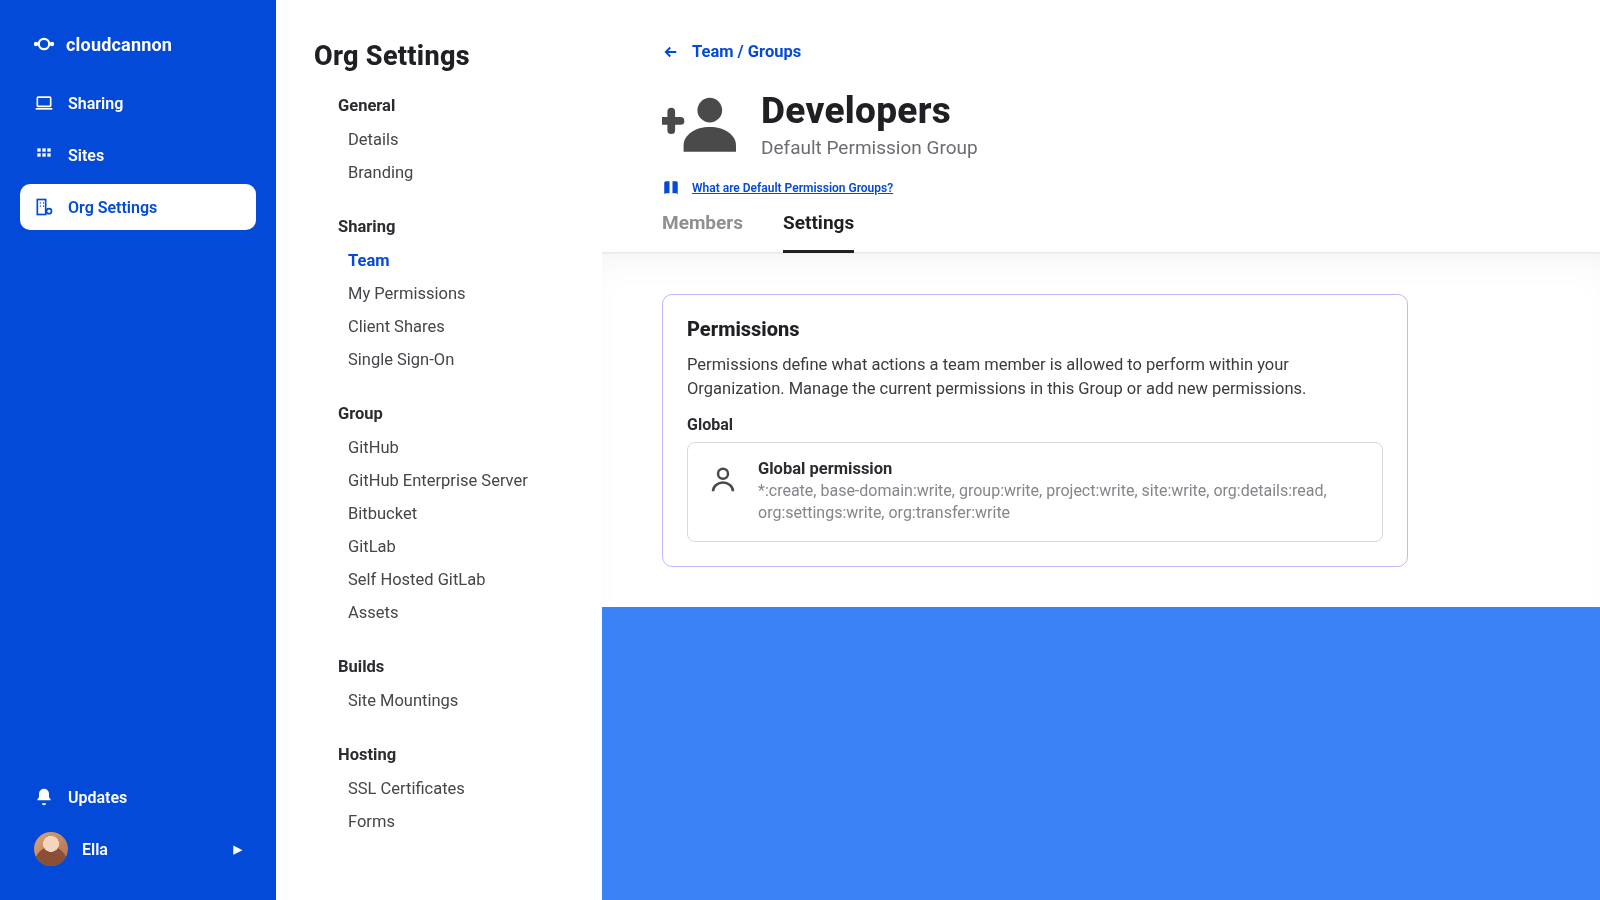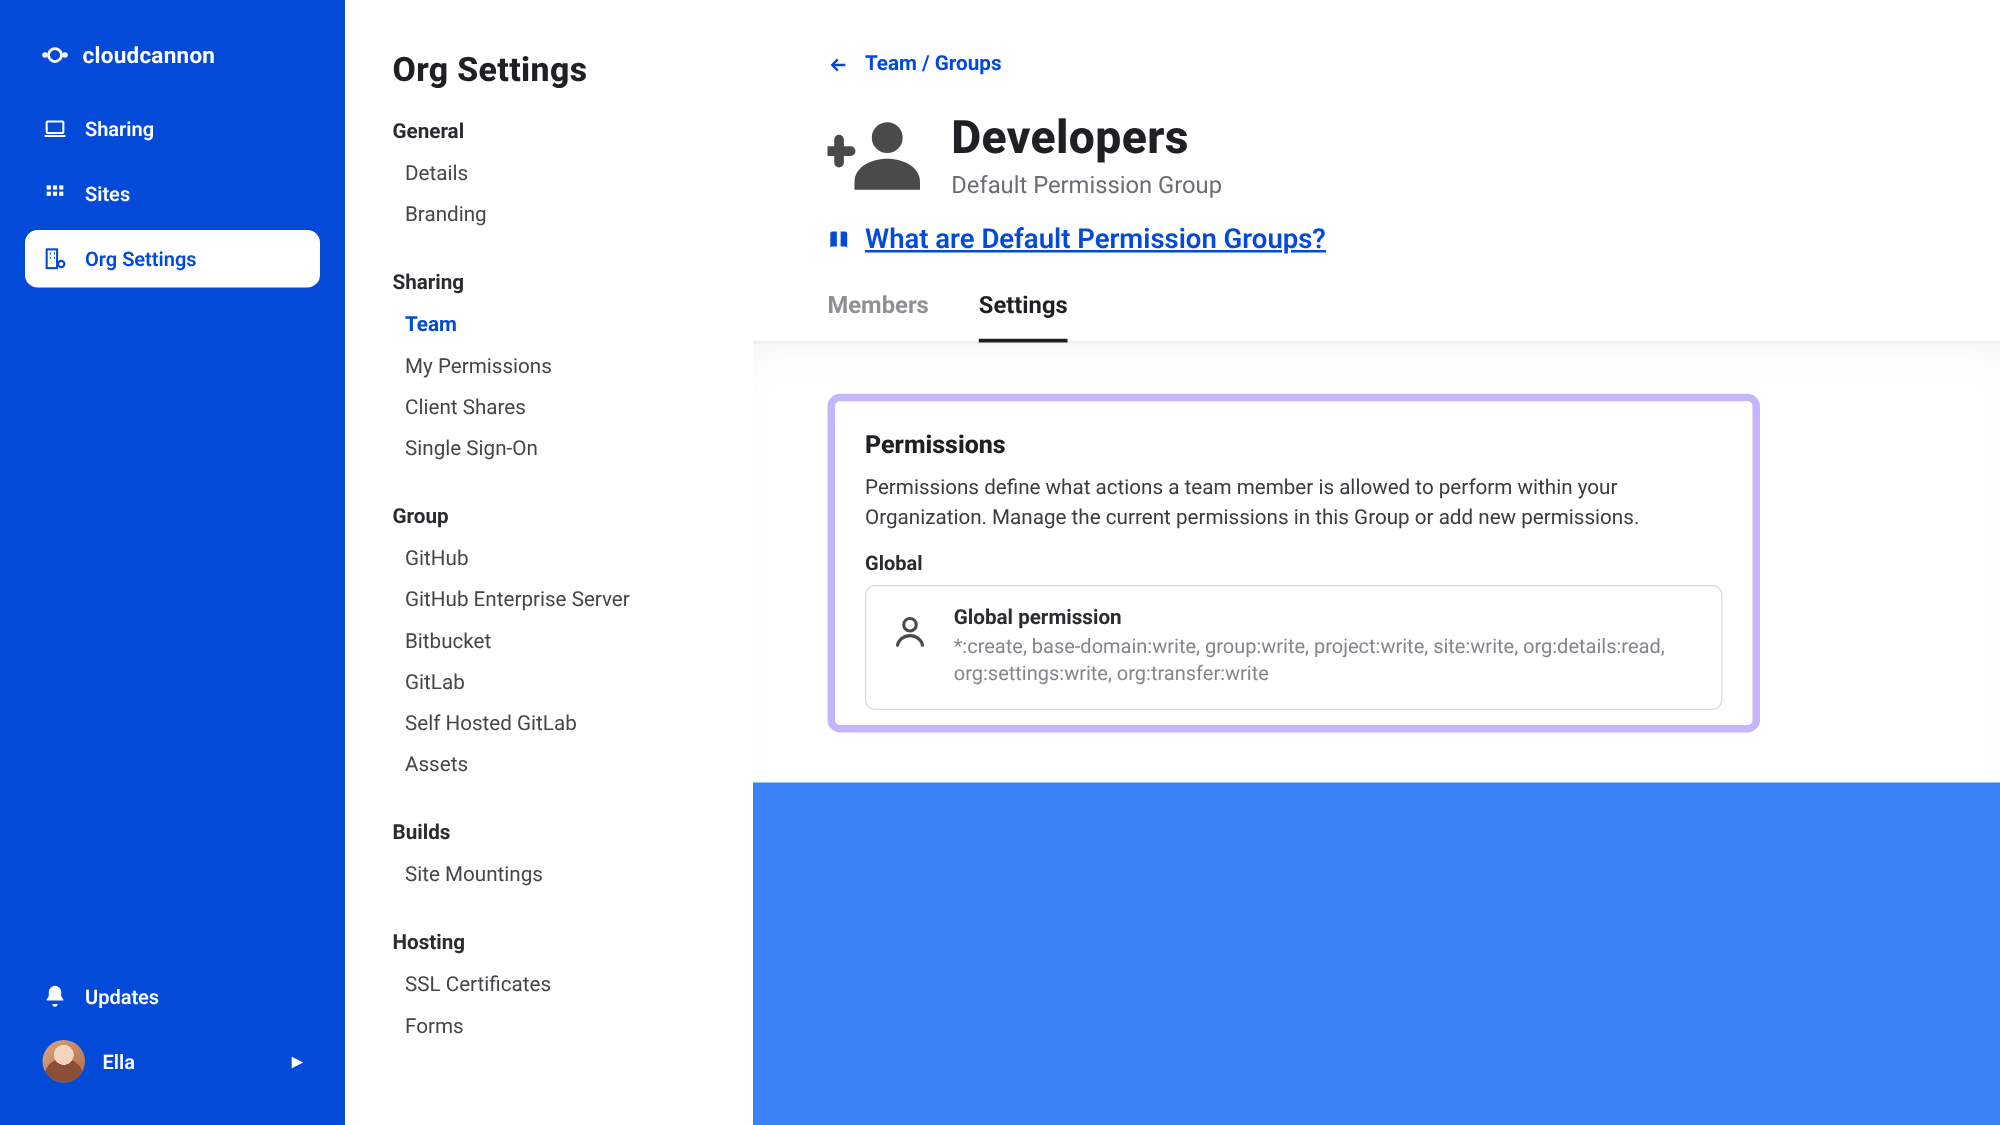--- a/index.html
+++ b/index.html
@@ -85,21 +85,21 @@
   flex-shrink: 0;
   overflow-y: auto;
 }
 .secondary-sidebar h1 {
   font-size: 27px;
   font-weight: 800;
   letter-spacing: 0.3px;
   margin-bottom: 24px;
   color: #1f2023;
 }
-.sec-group { margin-bottom: 28px; }
+.sec-group { margin-bottom: 28px; margin-left: 24px; }
 .sec-heading {
   font-size: 16.5px;
   font-weight: 700;
   color: #2b2c30;
   margin-bottom: 8px;
 }
 .sec-list { list-style: none; }
 .sec-item {
   padding: 7px 0 7px 10px;
   font-size: 16.5px;
@@ -135,23 +135,23 @@
 }
 .pg-icon { width: 74px; height: 56px; color: #4a4a4a; }
 .pg-title { font-size: 37px; font-weight: 800; color: #1f2023; letter-spacing: 0.3px; }
 .pg-sub { font-size: 19px; color: #6b6d72; margin-top: 4px; }
 .help-link {
   display: inline-flex;
   align-items: center;
   gap: 12px;
   color: #034AD8;
   font-weight: 600;
-  font-size: 22px;
-  cursor: pointer;
-  margin-bottom: 28px;
+  font-size: 12px;
+  cursor: pointer;
+  margin-bottom: 14px;
 }
 .help-link span { text-decoration: underline; }
 .tabs {
   display: flex;
   gap: 40px;
 }
 .tab {
   font-size: 19px;
   font-weight: 700;
   color: #8e9094;
@@ -160,23 +160,23 @@
   border-bottom: 3px solid transparent;
 }
 .tab.active { color: #1f2023; border-bottom-color: #1f2023; }
 .content-area {
   padding: 40px 60px;
   background: #fff;
   box-shadow: 0 -1px 0 #e8e9eb, 0 20px 40px -20px rgba(0,0,0,.06) inset;
   border-top: 1px solid #eceef0;
 }
 .card {
-  border: 6px solid #c4b5fd;
+  border: 1px solid #c4b5fd;
   border-radius: 10px;
-  padding: 22px 24px 12px;
+  padding: 22px 24px 24px;
   max-width: 746px;
 }
 .card h2 {
   font-size: 20px;
   font-weight: 800;
   color: #1f2023;
   margin-bottom: 12px;
 }
 .card p {
   font-size: 16.5px;

